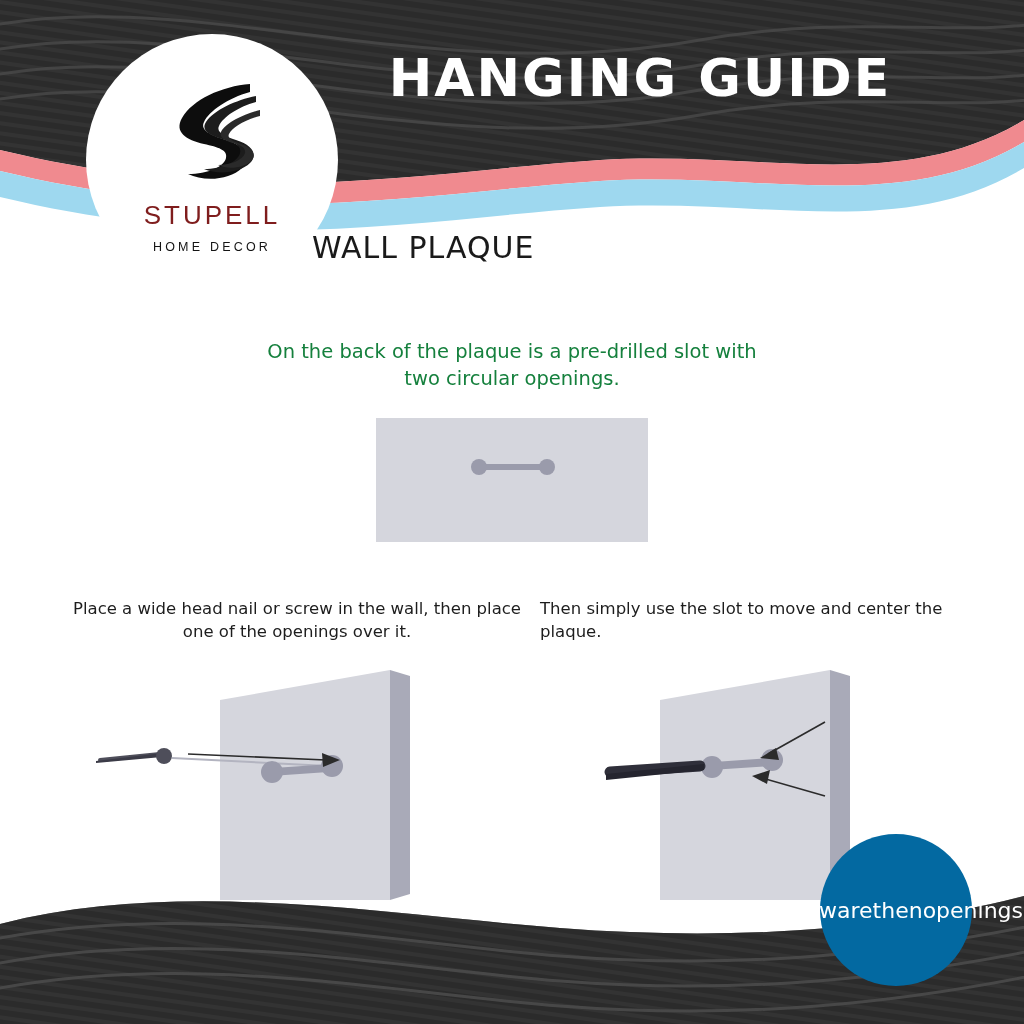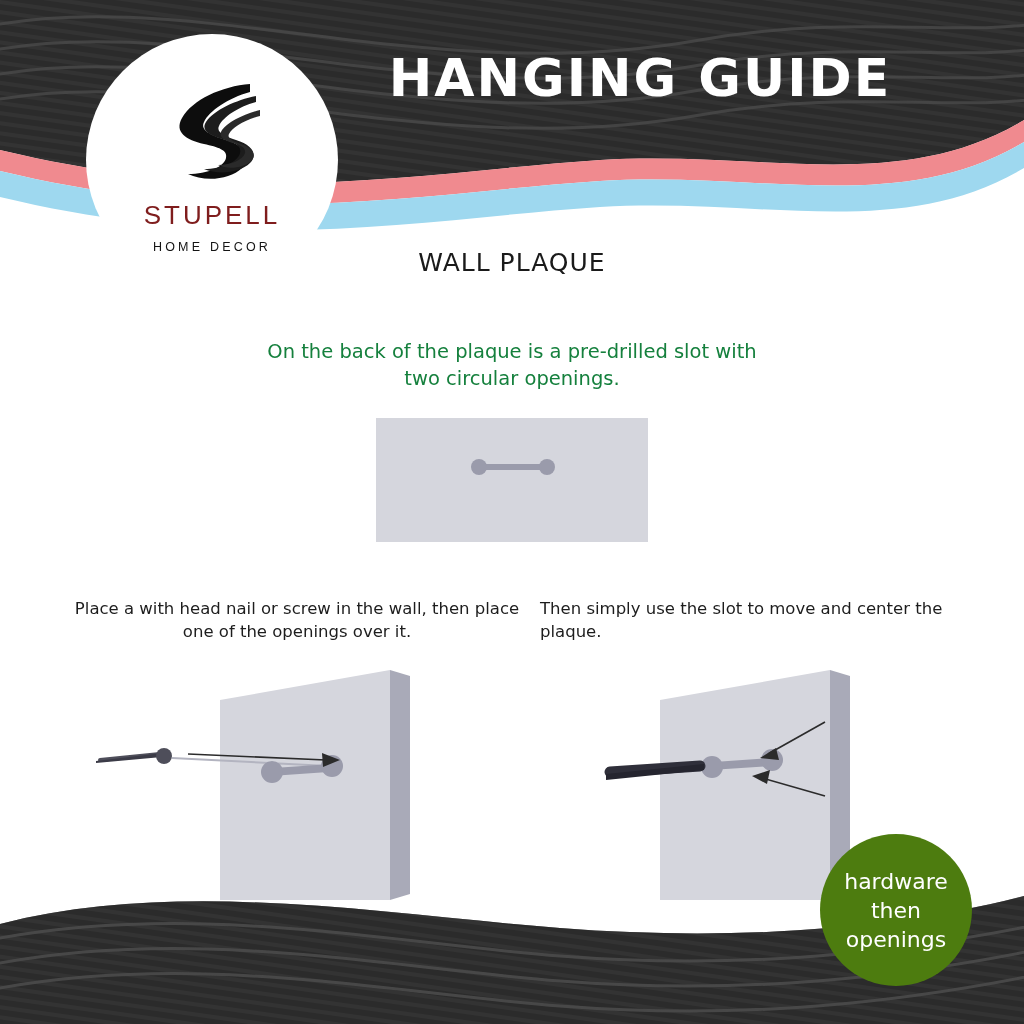--- a/index.html
+++ b/index.html
@@ -36,22 +36,22 @@
 
   
   .main-title{
     position:absolute;left:380px;top:48px;width:520px;
     text-align:center;color:#ffffff;
     font-family:"DejaVu Sans", sans-serif;
     font-weight:700;font-size:52px;letter-spacing:2px;
     z-index:6;
   }
   .subtitle{
-    position:absolute;left:312px;top:248px;width:400px;text-align:center;
-    font-size:25px;color:#1a1a1a;letter-spacing:1px;
+    position:absolute;left:312px;top:230px;width:400px;text-align:left;
+    font-size:30px;color:#1a1a1a;letter-spacing:1px;
     font-family:"DejaVu Sans", sans-serif;
   }
 
   
   .step1-text{
     position:absolute;left:262px;top:338px;width:500px;text-align:center;
     font-size:19.5px;line-height:27px;color:#15803d;
   }
   .plaque-box{
     position:absolute;left:376px;top:418px;width:272px;height:124px;
@@ -70,22 +70,22 @@
     position:absolute;left:540px;top:597px;width:420px;
     font-size:16.5px;line-height:23px;color:#1d1d1d;
   }
 
   .fig-left{position:absolute;left:60px;top:650px;width:420px;height:270px;}
   .fig-right{position:absolute;left:600px;top:650px;width:340px;height:270px;}
 
   
   .hw-badge{
     position:absolute;right:52px;bottom:38px;width:152px;height:152px;
-    border-radius:50%;background:#4d7c0f;
-    display:flex;flex-direction:column;align-items:center;justify-content:center;
+    border-radius:50%;background:#0369a1;
+    display:flex;align-items:center;justify-content:center;
     color:#ffffff;font-size:22px;line-height:29px;text-align:center;
     z-index:7;
   }
 </style>
 </head>
 <body>
 
 <div class="page">
 
   <svg class="band band-top" viewBox="0 0 1024 230" preserveAspectRatio="none">
@@ -127,21 +127,21 @@
 
   <div class="step1-text">On the back of the plaque is a pre-drilled slot with two circular openings.</div>
 
   <div class="plaque-box"></div>
   <svg class="slot" viewBox="0 0 86 16">
     <rect x="8" y="5" width="70" height="6" rx="3" fill="#9a9bab"></rect>
     <circle cx="9" cy="8" r="8" fill="#9a9bab"></circle>
     <circle cx="77" cy="8" r="8" fill="#9a9bab"></circle>
   </svg>
 
-  <div class="cap-left">Place a with head nail or screw in the wall, then place one of the openings over it.</div>
+  <div class="cap-left">Place a wide head nail or screw in the wall, then place one of the openings over it.</div>
   <div class="cap-right">Then simply use the slot to move and center the plaque.</div>
 
   <svg class="fig-left" viewBox="0 0 420 270">
 
     <polygon points="160,50 330,20 330,250 160,250" fill="#d5d6dd"></polygon>
     <polygon points="330,20 350,26 350,244 330,250" fill="#a9aab8"></polygon>
 
     <line x1="40" y1="110" x2="100" y2="104" stroke="#4e4e5a" stroke-width="4" stroke-linecap="round"></line>
     <polygon points="36,111 102,103 102,107 36,113" fill="#3b3b47"></polygon>
     <circle cx="104" cy="106" r="8" fill="#4e4e5a"></circle>

